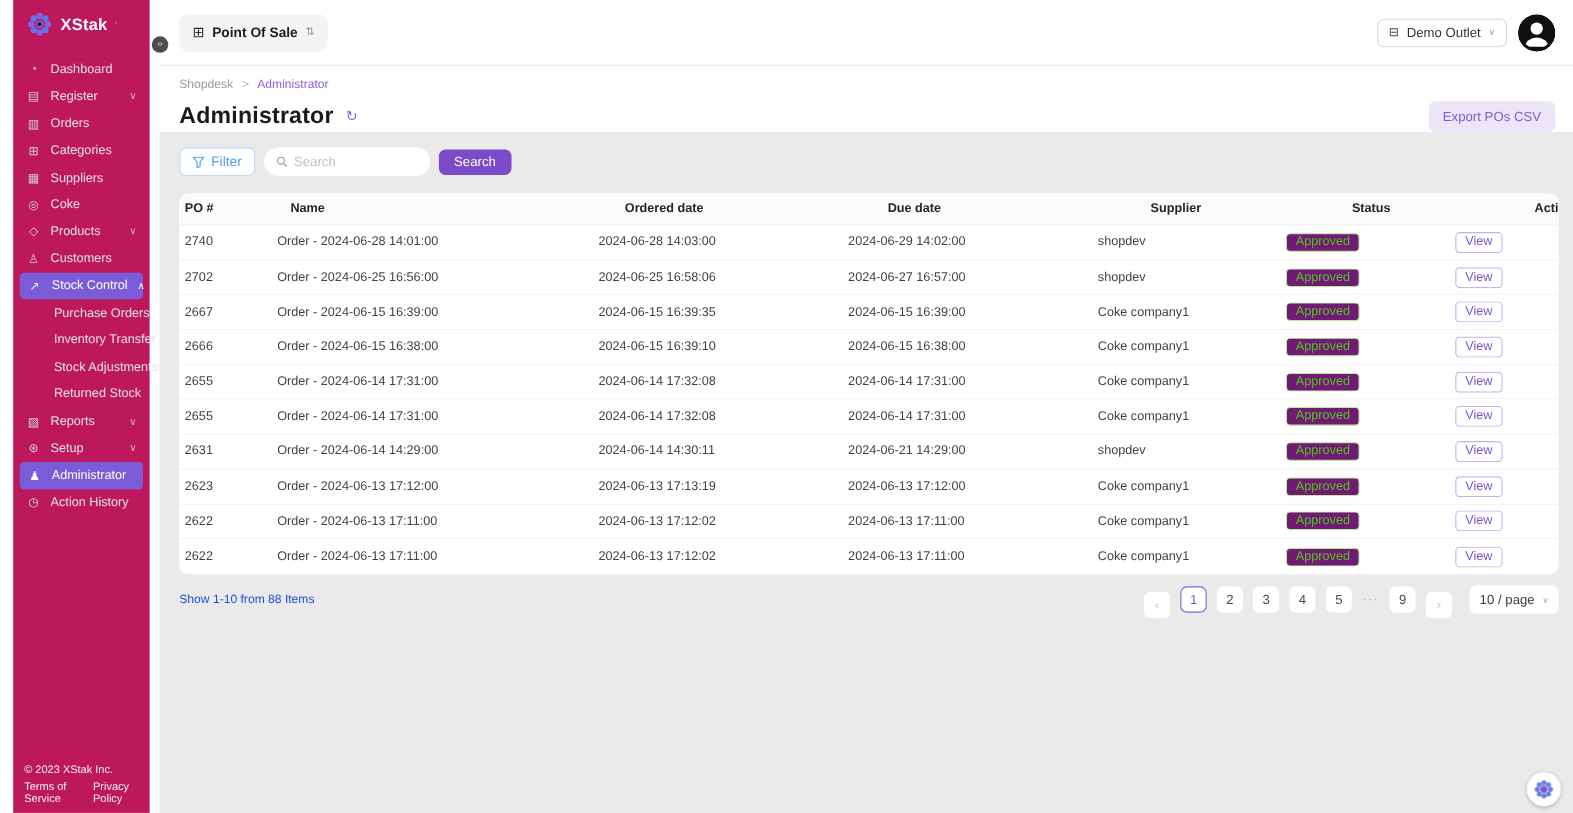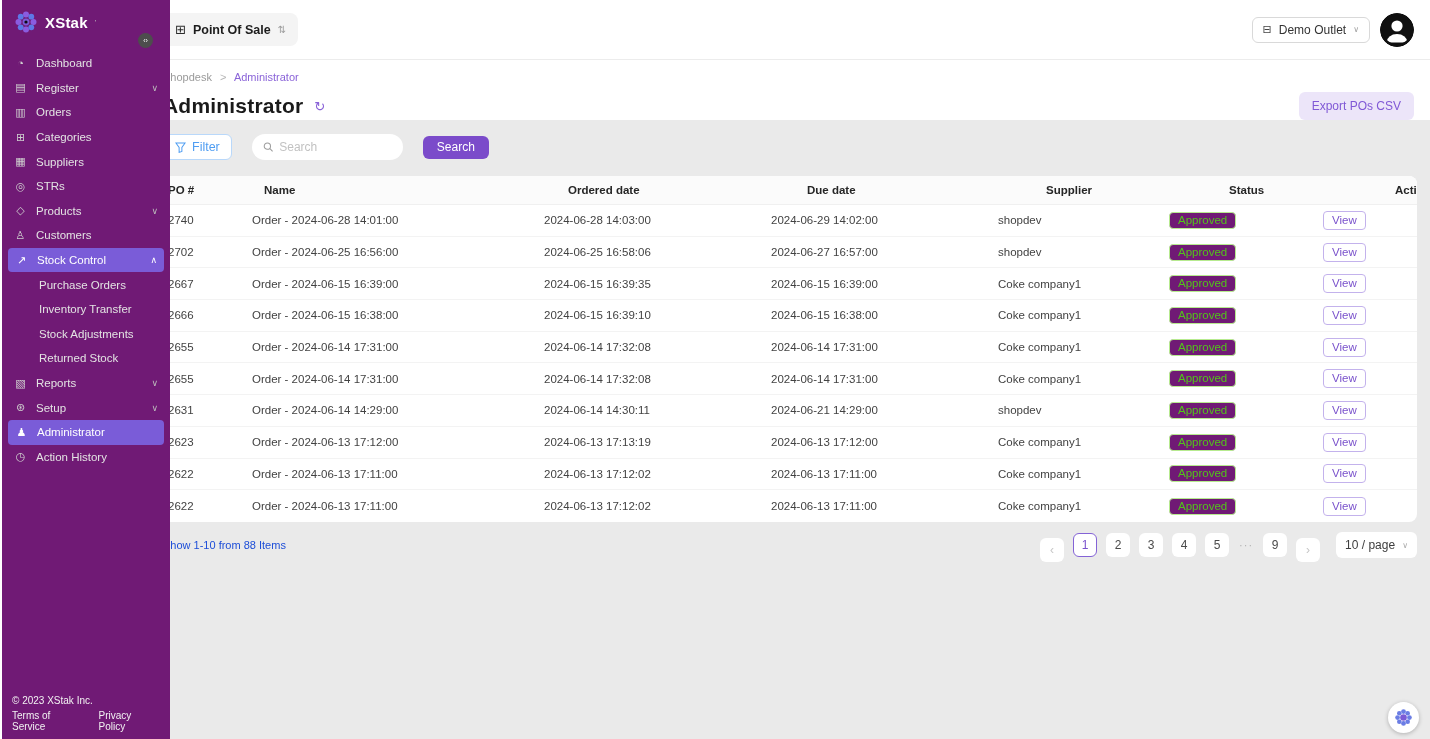--- a/index.html
+++ b/index.html
@@ -1,19 +1,19 @@
 <!DOCTYPE html>
 <html><head>
 <meta charset="utf-8">
 <style>
   * { margin:0; padding:0; box-sizing:border-box; }
   html,body { width:1430px; height:739px; font-family:"Liberation Sans","DejaVu Sans",sans-serif; background:#fff; overflow:hidden; }
 
   
-  .sidebar { position:fixed; left:2px; top:0; width:168px; height:739px; background:#701a75; color:#e6e6e6; display:flex; flex-direction:column; z-index:5; }
+  .sidebar { position:fixed; left:12px; top:0; width:124px; height:739px; background:#be185d; color:#e6e6e6; display:flex; flex-direction:column; z-index:5; }
   .logo-row { display:flex; align-items:center; gap:7px; padding:10px 12px 8px 12px; }
   .logo-text { color:#fff; font-weight:700; font-size:15px; letter-spacing:.2px; }
   .logo-mark { color:#bbb; font-size:8px; vertical-align:top; }
   .nav { display:flex; flex-direction:column; margin-top:9px; }
   .nav-item { display:flex; align-items:center; gap:9px; padding:5px 12px; font-size:11.5px; color:#e3e3e3; cursor:pointer; height:24.6px; }
   .nav-item .nav-icon { width:13px; font-size:11px; color:#cfcfcf; text-align:center; flex:0 0 13px; }
   .nav-item .nav-label { white-space:nowrap; }
   .nav-item .nav-chev { margin-left:auto; font-size:9px; color:#bdbdbd; }
   .nav-item.active { background:#7a5cd8; border-radius:4px; margin:0 6px; padding:5px 7px; color:#fff; }
   .nav-item.active .nav-icon, .nav-item.active .nav-chev { color:#fff; }
@@ -43,21 +43,21 @@
   .breadcrumb .current { color:#8a63d8; cursor:pointer; }
   .title-row { display:flex; align-items:center; margin-top:9px; }
   .page-title { font-size:21px; font-weight:600; color:#1a1a1a; letter-spacing:.2px; }
   .refresh { margin-left:11px; color:#8a63d8; font-size:13px; cursor:pointer; }
   .export-btn { margin-left:auto; background:#ece5f9; color:#8159d6; border:none; border-radius:6px; font-size:12px; padding:7px 13px; cursor:pointer; font-family:inherit; }
   .tabs { display:flex; gap:33px; margin-top:13px; }
   .tab { font-size:12.5px; color:#404040; padding-bottom:9px; cursor:pointer; border-bottom:2px solid transparent; }
   .tab.active { color:#7a52cc; font-weight:700; border-bottom-color:#7a52cc; }
 
   .body { background:#eaeaea; flex:1; padding:14px 14px 0 18px; position:relative; }
-  .filter-row { display:flex; align-items:center; gap:20px; margin-bottom:16px; }
+  .filter-row { display:flex; align-items:center; gap:8px; margin-bottom:16px; }
   .filter-btn { display:flex; align-items:center; gap:6px; background:#fff; border:1px solid #b9d8fa; color:#4f9df2; border-radius:6px; padding:4px 11px; font-size:12.5px; height:26px; cursor:pointer; font-family:inherit; }
   .search-box { display:flex; align-items:center; gap:6px; background:#fff; border-radius:14px; padding:0 11px; width:151px; height:26px; }
   .search-box input { border:none; outline:none; font-size:12px; width:100%; color:#333; font-family:inherit; background:transparent; }
   .search-box input::placeholder { color:#c2c2c2; }
   .search-btn { background:#7b4bca; color:#fff; border:none; border-radius:6px; padding:0 14px; height:23px; font-size:12px; cursor:pointer; font-family:inherit; }
 
   .card { background:#fff; border-radius:8px; width:1254px; overflow:hidden; }
   .trow, .thead { display:flex; align-items:center; }
   .thead { height:29px; background:#fbfbfb; border-bottom:1px solid #f0f0f0; font-size:11.5px; font-weight:700; color:#262626;gap:12px; }
   .trow { height:31.7px; font-size:11.5px; color:#424242; border-bottom:1px solid #f3f3f3; }
@@ -133,21 +133,21 @@
       </div>
 
       <div class="nav-item">
         <span class="nav-icon">▦</span>
         <span class="nav-label">Suppliers</span>
         <span class="nav-chev"></span>
       </div>
 
       <div class="nav-item">
         <span class="nav-icon">◎</span>
-        <span class="nav-label">STRs</span>
+        <span class="nav-label">Coke</span>
         <span class="nav-chev"></span>
       </div>
 
       <div class="nav-item">
         <span class="nav-icon">◇</span>
         <span class="nav-label">Products</span>
         <span class="nav-chev">∨</span>
       </div>
 
       <div class="nav-item">

